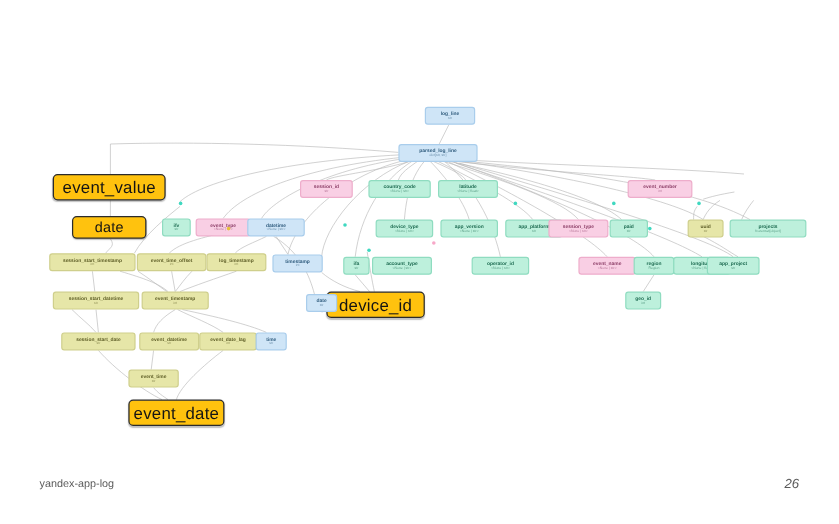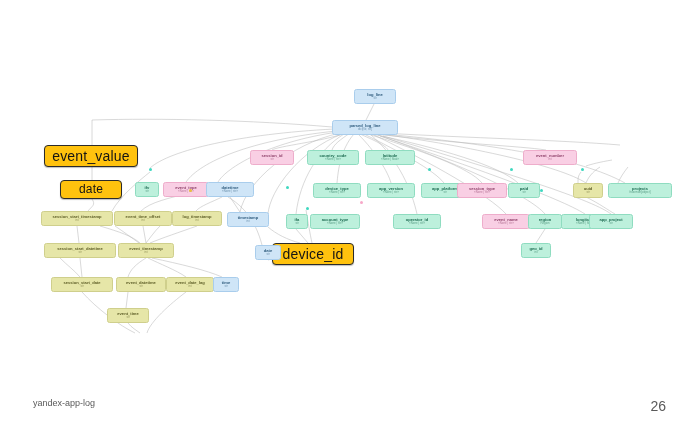--- a/index.html
+++ b/index.html
@@ -17,21 +17,21 @@
     font-size:30px;color:#1a1a1a;letter-spacing:.2px;
     font-family:"Liberation Sans", sans-serif;
   }
 
   #footer-left{
     position:absolute;left:33px;top:398px;
     font-size:9px;color:#5a5a5a;
   }
   #footer-right{
     position:absolute;right:33px;top:398px;
-    font-size:14px;color:#5a5a5a;
+    font-size:11px;color:#5a5a5a;font-style:italic;
   }
 
   #graph{position:absolute;left:0;top:0;width:699px;height:437px;}
   #edges{position:absolute;left:0;top:0;width:699px;height:437px;}
 
   .node{
     position:absolute;
     box-sizing:border-box;
     border-radius:2.5px;
     display:flex;flex-direction:column;
@@ -168,20 +168,23 @@
       </div>
       <div class="node hl" style="left: 44px; top: 145px; width: 94px; height: 22px;">
         <div class="nm" style="font-size: 14px;">event_value</div>
       </div>
       <div class="node hl" style="left: 60px; top: 180px; width: 62px; height: 19px;">
         <div class="nm" style="font-size: 12px;">date</div>
       </div>
       <div class="node hl" style="left: 272px; top: 243px; width: 82px; height: 22px;">
         <div class="nm" style="font-size: 14px;">device_id</div>
       </div>
+      <div class="node hl" style="left: 107px; top: 333px; width: 80px; height: 22px;">
+        <div class="nm" style="font-size: 14px;">event_date</div>
+      </div>
       <div class="node n-pink" style="left: 250px; top: 150px; width: 44px; height: 15px;">
         <div class="nm">session_id</div>
         <div class="ty">str</div>
       </div>
       <div class="node n-green" style="left: 307px; top: 150px; width: 52px; height: 15px;">
         <div class="nm">country_code</div>
         <div class="ty">&lt;None | str&gt;</div>
       </div>
       <div class="node n-green" style="left: 365px; top: 150px; width: 50px; height: 15px;">
         <div class="nm">latitude</div>

